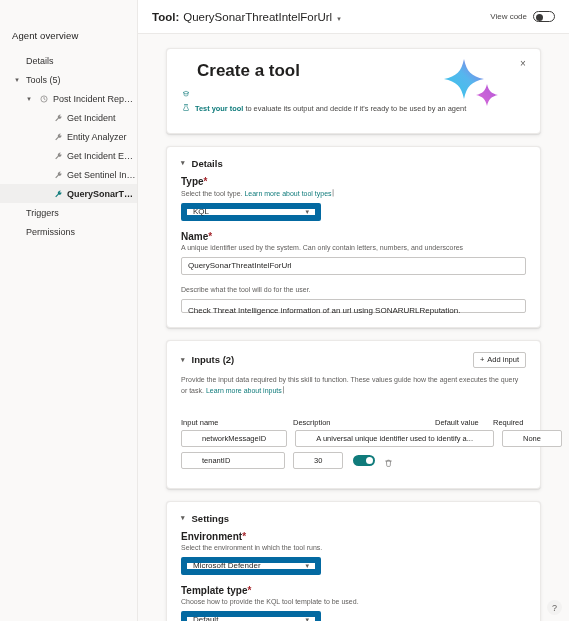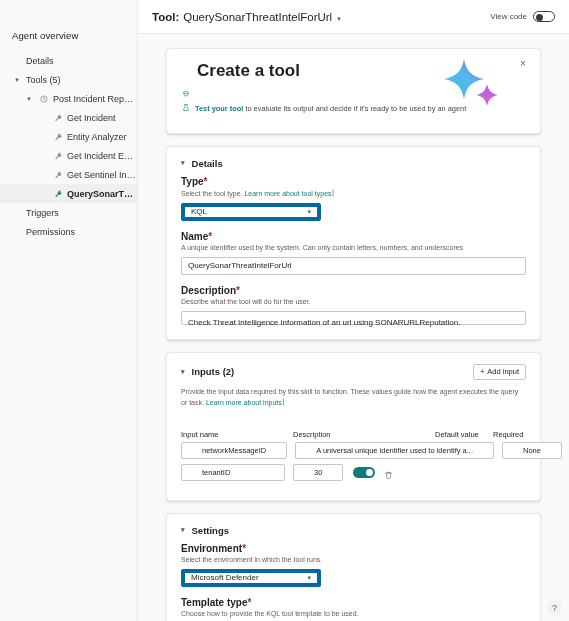--- a/index.html
+++ b/index.html
@@ -94,21 +94,21 @@
   .sec-chev { color: #605e5c; font-size: 7px; }
 
   .fld { margin-bottom: 10px; }
   .flabel { font-size: 10px; font-weight: 700; color: #201f1e; margin-bottom: 1px; }
   .req { color: #a4262c; font-weight: 700; }
   .fhint { font-size: 7px; color: #605e5c; margin-bottom: 4px; line-height: 10px; }
   .fhint a { color: #0f7b7b; text-decoration: none; }
   .ext { font-size: 6px; vertical-align: 1px; }
 
   .select {
-    width: 140px; height: 18px; border: 4px solid #0369a1; border-radius: 2px; background: #fff;
+    width: 140px; height: 18px; border: 6px solid #0369a1; border-radius: 2px; background: #fff;
     display: flex; align-items: center; justify-content: space-between;
     padding: 0 6px; font-size: 8px; color: #201f1e; cursor: pointer;
   }
   .select .sc { font-size: 7px; color: #605e5c; }
   .textinput {
     width: 100%; height: 18px; border: 1px solid #c8c6c4; border-radius: 2px; background: #fff;
     display: flex; align-items: center; padding: 0 6px; font-size: 8px; color: #201f1e;
   }
   .textarea {
     width: 100%; height: 14px; border: 1px solid #c8c6c4; border-radius: 2px; background: #fff;
@@ -305,21 +305,20 @@
 
           <div class="fld">
             <div class="flabel"><span>Name</span><span class="req">*</span></div>
             <div class="fhint">A unique identifier used by the system. Can only contain letters, numbers, and underscores</div>
             <div class="textinput">
                 <span>QuerySonarThreatIntelForUrl</span>
               </div>
           </div>
 
           <div class="fld" style="margin-bottom:0">
-            <div class="flabel"><span>Description</span><span class="req">*</span></div>
             <div class="fhint">Describe what the tool will do for the user.</div>
             <div class="textarea">Check Threat Intelligence information of an url using SONARURLReputation.</div>
           </div>
         </div>
 
         <div class="card sec">
           <div class="sec-head">
             <div class="sec-title">
               <span class="sec-chev">▾</span>
               <span>Inputs (2)</span>

